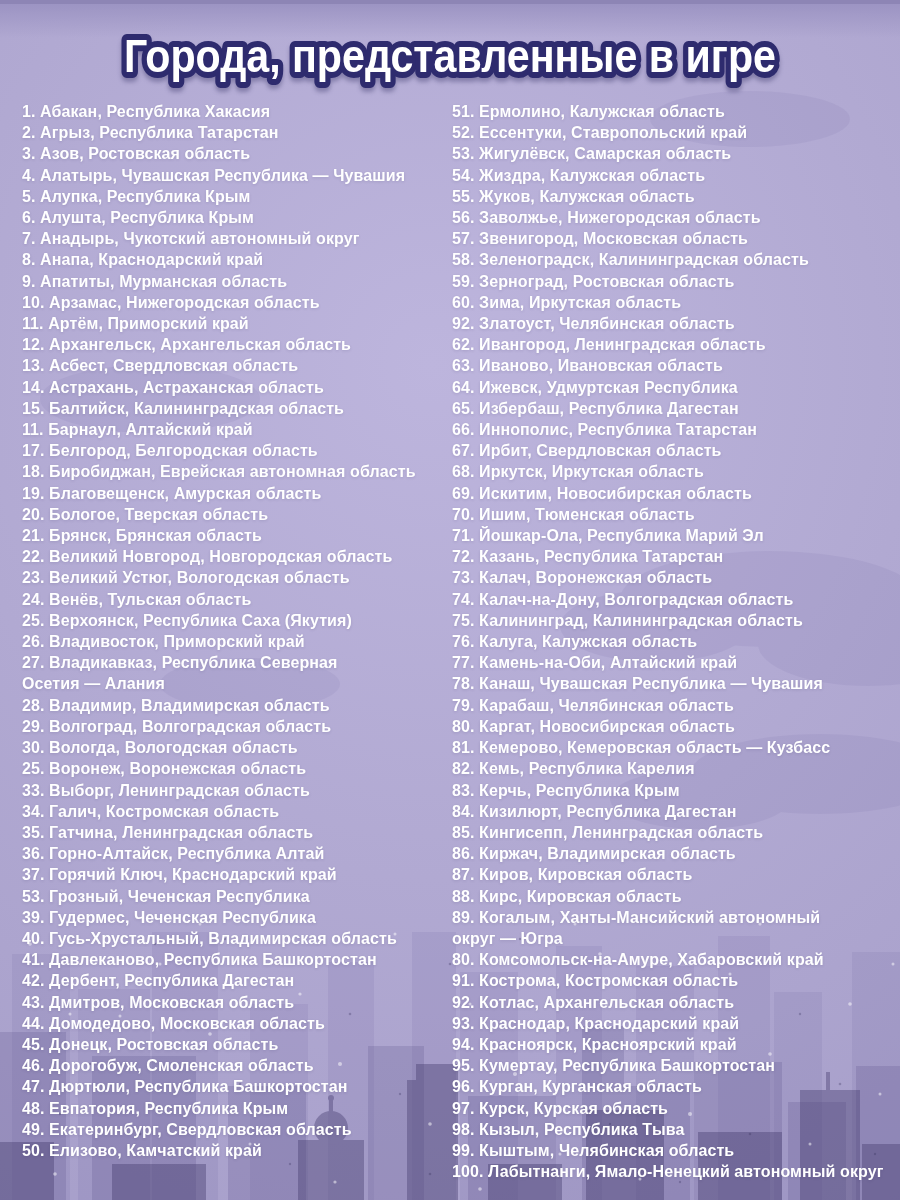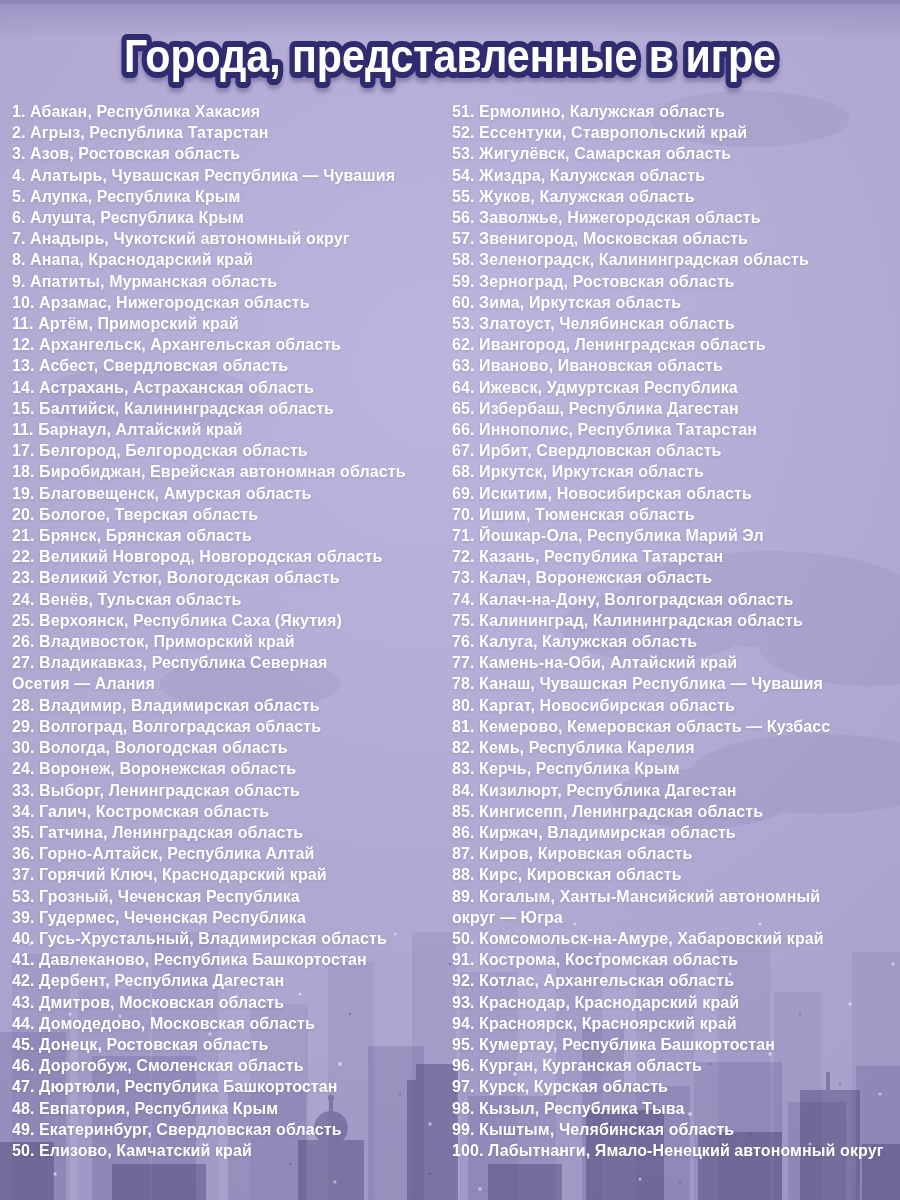--- a/index.html
+++ b/index.html
@@ -34,21 +34,21 @@
   .col {
     position: absolute;
     top: 97px;
     color: #ffffff;
     font-size: 16px;
     font-weight: 700;
     line-height: 21.2px;
     letter-spacing: 0.1px;
     text-shadow: 0 1px 3px rgba(40,35,80,0.15);
   }
-  .col-left  { left: 12px;  width: 428px; }
+  .col-left  { left: 22px;  width: 428px; }
   .col-right { left: 452px; width: 447px; }
   .city-item { white-space: pre-line; }
 </style>
 </head>
 <body>
 
 <div class="page">
 
   <div class="bg-top-shade"></div>
 
@@ -200,21 +200,21 @@
       <div class="city-item">22. Великий Новгород, Новгородская область</div>
       <div class="city-item">23. Великий Устюг, Вологодская область</div>
       <div class="city-item">24. Венёв, Тульская область</div>
       <div class="city-item">25. Верхоянск, Республика Саха (Якутия)</div>
       <div class="city-item">26. Владивосток, Приморский край</div>
       <div class="city-item">27. Владикавказ, Республика Северная
 Осетия — Алания</div>
       <div class="city-item">28. Владимир, Владимирская область</div>
       <div class="city-item">29. Волгоград, Волгоградская область</div>
       <div class="city-item">30. Вологда, Вологодская область</div>
-      <div class="city-item">24. Воронеж, Воронежская область</div>
+      <div class="city-item">25. Воронеж, Воронежская область</div>
       <div class="city-item">33. Выборг, Ленинградская область</div>
       <div class="city-item">34. Галич, Костромская область</div>
       <div class="city-item">35. Гатчина, Ленинградская область</div>
       <div class="city-item">36. Горно-Алтайск, Республика Алтай</div>
       <div class="city-item">37. Горячий Ключ, Краснодарский край</div>
       <div class="city-item">53. Грозный, Чеченская Республика</div>
       <div class="city-item">39. Гудермес, Чеченская Республика</div>
       <div class="city-item">40. Гусь-Хрустальный, Владимирская область</div>
       <div class="city-item">41. Давлеканово, Республика Башкортостан</div>
       <div class="city-item">42. Дербент, Республика Дагестан</div>
@@ -231,50 +231,51 @@
       <div class="city-item">51. Ермолино, Калужская область</div>
       <div class="city-item">52. Ессентуки, Ставропольский край</div>
       <div class="city-item">53. Жигулёвск, Самарская область</div>
       <div class="city-item">54. Жиздра, Калужская область</div>
       <div class="city-item">55. Жуков, Калужская область</div>
       <div class="city-item">56. Заволжье, Нижегородская область</div>
       <div class="city-item">57. Звенигород, Московская область</div>
       <div class="city-item">58. Зеленоградск, Калининградская область</div>
       <div class="city-item">59. Зерноград, Ростовская область</div>
       <div class="city-item">60. Зима, Иркутская область</div>
-      <div class="city-item">53. Златоуст, Челябинская область</div>
+      <div class="city-item">92. Златоуст, Челябинская область</div>
       <div class="city-item">62. Ивангород, Ленинградская область</div>
       <div class="city-item">63. Иваново, Ивановская область</div>
       <div class="city-item">64. Ижевск, Удмуртская Республика</div>
       <div class="city-item">65. Избербаш, Республика Дагестан</div>
       <div class="city-item">66. Иннополис, Республика Татарстан</div>
       <div class="city-item">67. Ирбит, Свердловская область</div>
       <div class="city-item">68. Иркутск, Иркутская область</div>
       <div class="city-item">69. Искитим, Новосибирская область</div>
       <div class="city-item">70. Ишим, Тюменская область</div>
       <div class="city-item">71. Йошкар-Ола, Республика Марий Эл</div>
       <div class="city-item">72. Казань, Республика Татарстан</div>
       <div class="city-item">73. Калач, Воронежская область</div>
       <div class="city-item">74. Калач-на-Дону, Волгоградская область</div>
       <div class="city-item">75. Калининград, Калининградская область</div>
       <div class="city-item">76. Калуга, Калужская область</div>
       <div class="city-item">77. Камень-на-Оби, Алтайский край</div>
       <div class="city-item">78. Канаш, Чувашская Республика — Чувашия</div>
+      <div class="city-item">79. Карабаш, Челябинская область</div>
       <div class="city-item">80. Каргат, Новосибирская область</div>
       <div class="city-item">81. Кемерово, Кемеровская область — Кузбасс</div>
       <div class="city-item">82. Кемь, Республика Карелия</div>
       <div class="city-item">83. Керчь, Республика Крым</div>
       <div class="city-item">84. Кизилюрт, Республика Дагестан</div>
       <div class="city-item">85. Кингисепп, Ленинградская область</div>
       <div class="city-item">86. Киржач, Владимирская область</div>
       <div class="city-item">87. Киров, Кировская область</div>
       <div class="city-item">88. Кирс, Кировская область</div>
       <div class="city-item">89. Когалым, Ханты-Мансийский автономный
 округ — Югра</div>
-      <div class="city-item">50. Комсомольск-на-Амуре, Хабаровский край</div>
+      <div class="city-item">80. Комсомольск-на-Амуре, Хабаровский край</div>
       <div class="city-item">91. Кострома, Костромская область</div>
       <div class="city-item">92. Котлас, Архангельская область</div>
       <div class="city-item">93. Краснодар, Краснодарский край</div>
       <div class="city-item">94. Красноярск, Красноярский край</div>
       <div class="city-item">95. Кумертау, Республика Башкортостан</div>
       <div class="city-item">96. Курган, Курганская область</div>
       <div class="city-item">97. Курск, Курская область</div>
       <div class="city-item">98. Кызыл, Республика Тыва</div>
       <div class="city-item">99. Кыштым, Челябинская область</div>
       <div class="city-item">100. Лабытнанги, Ямало-Ненецкий автономный округ</div>

